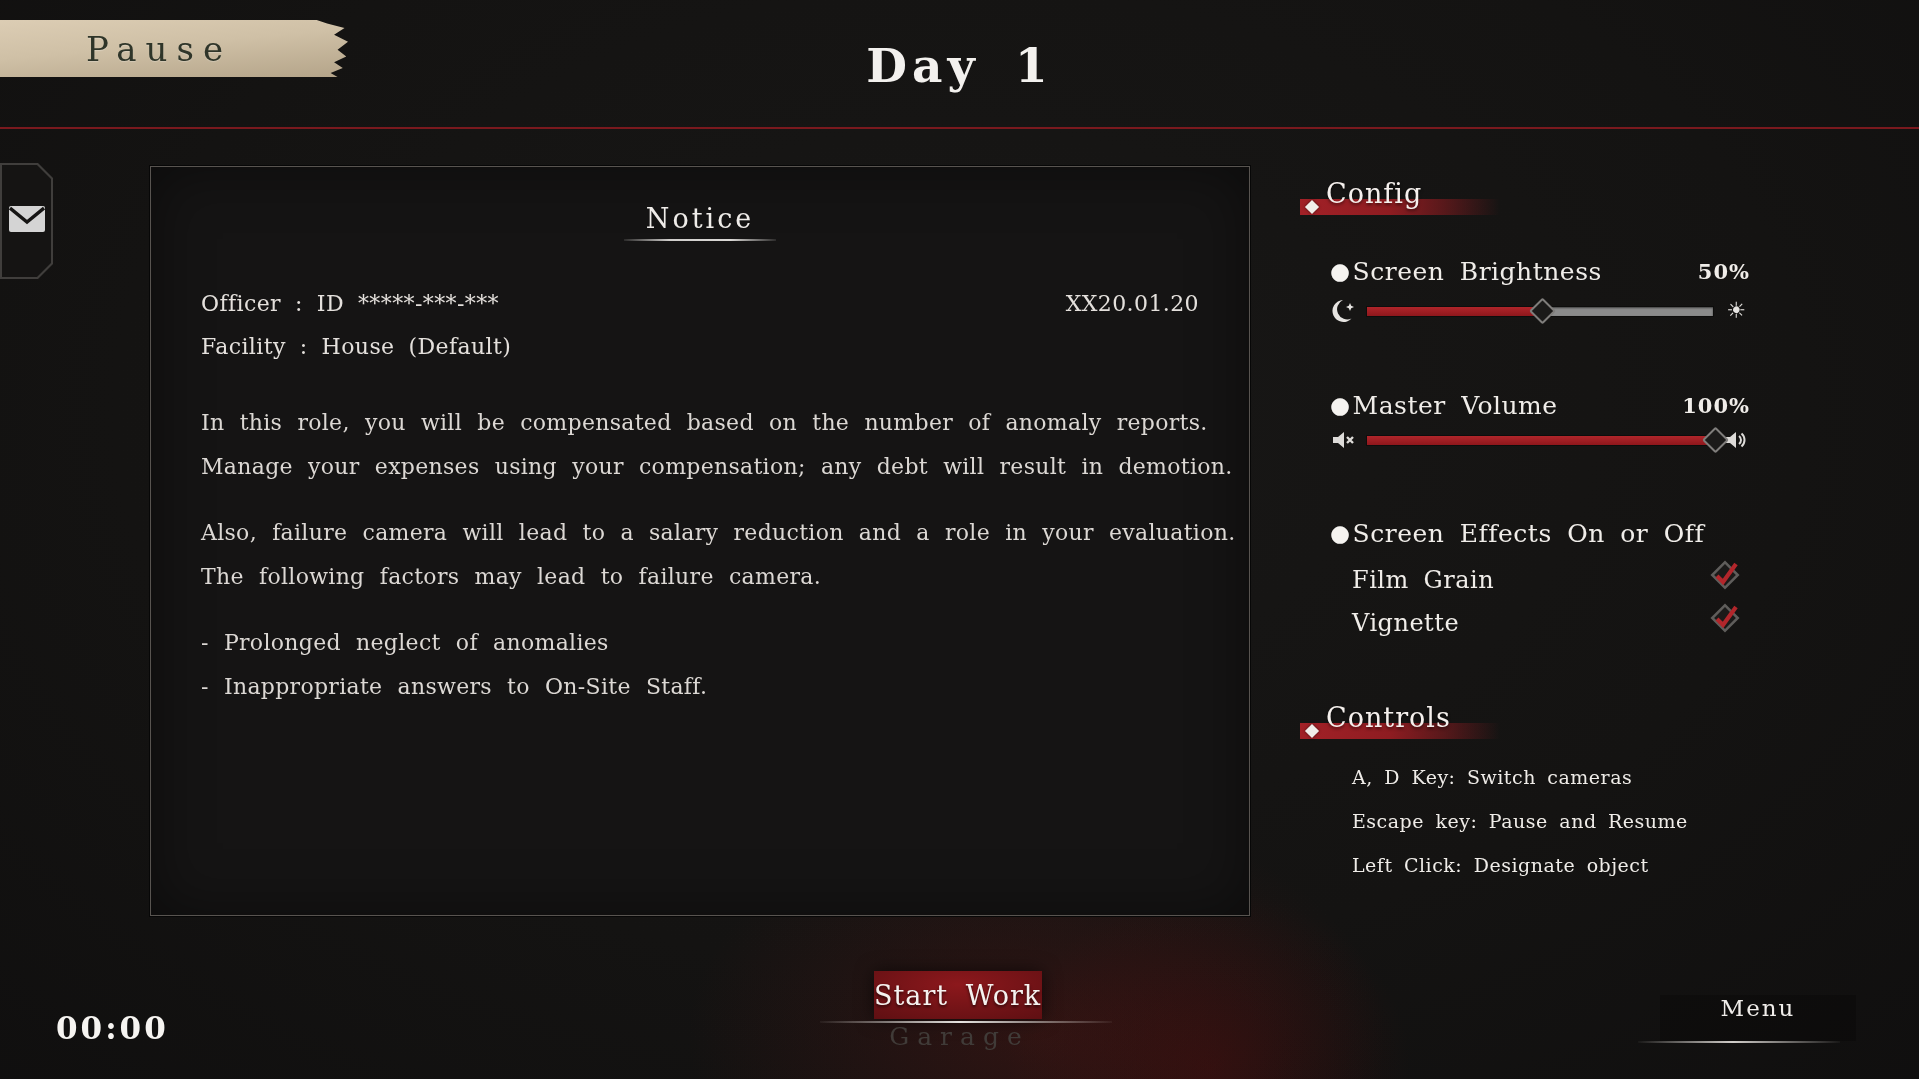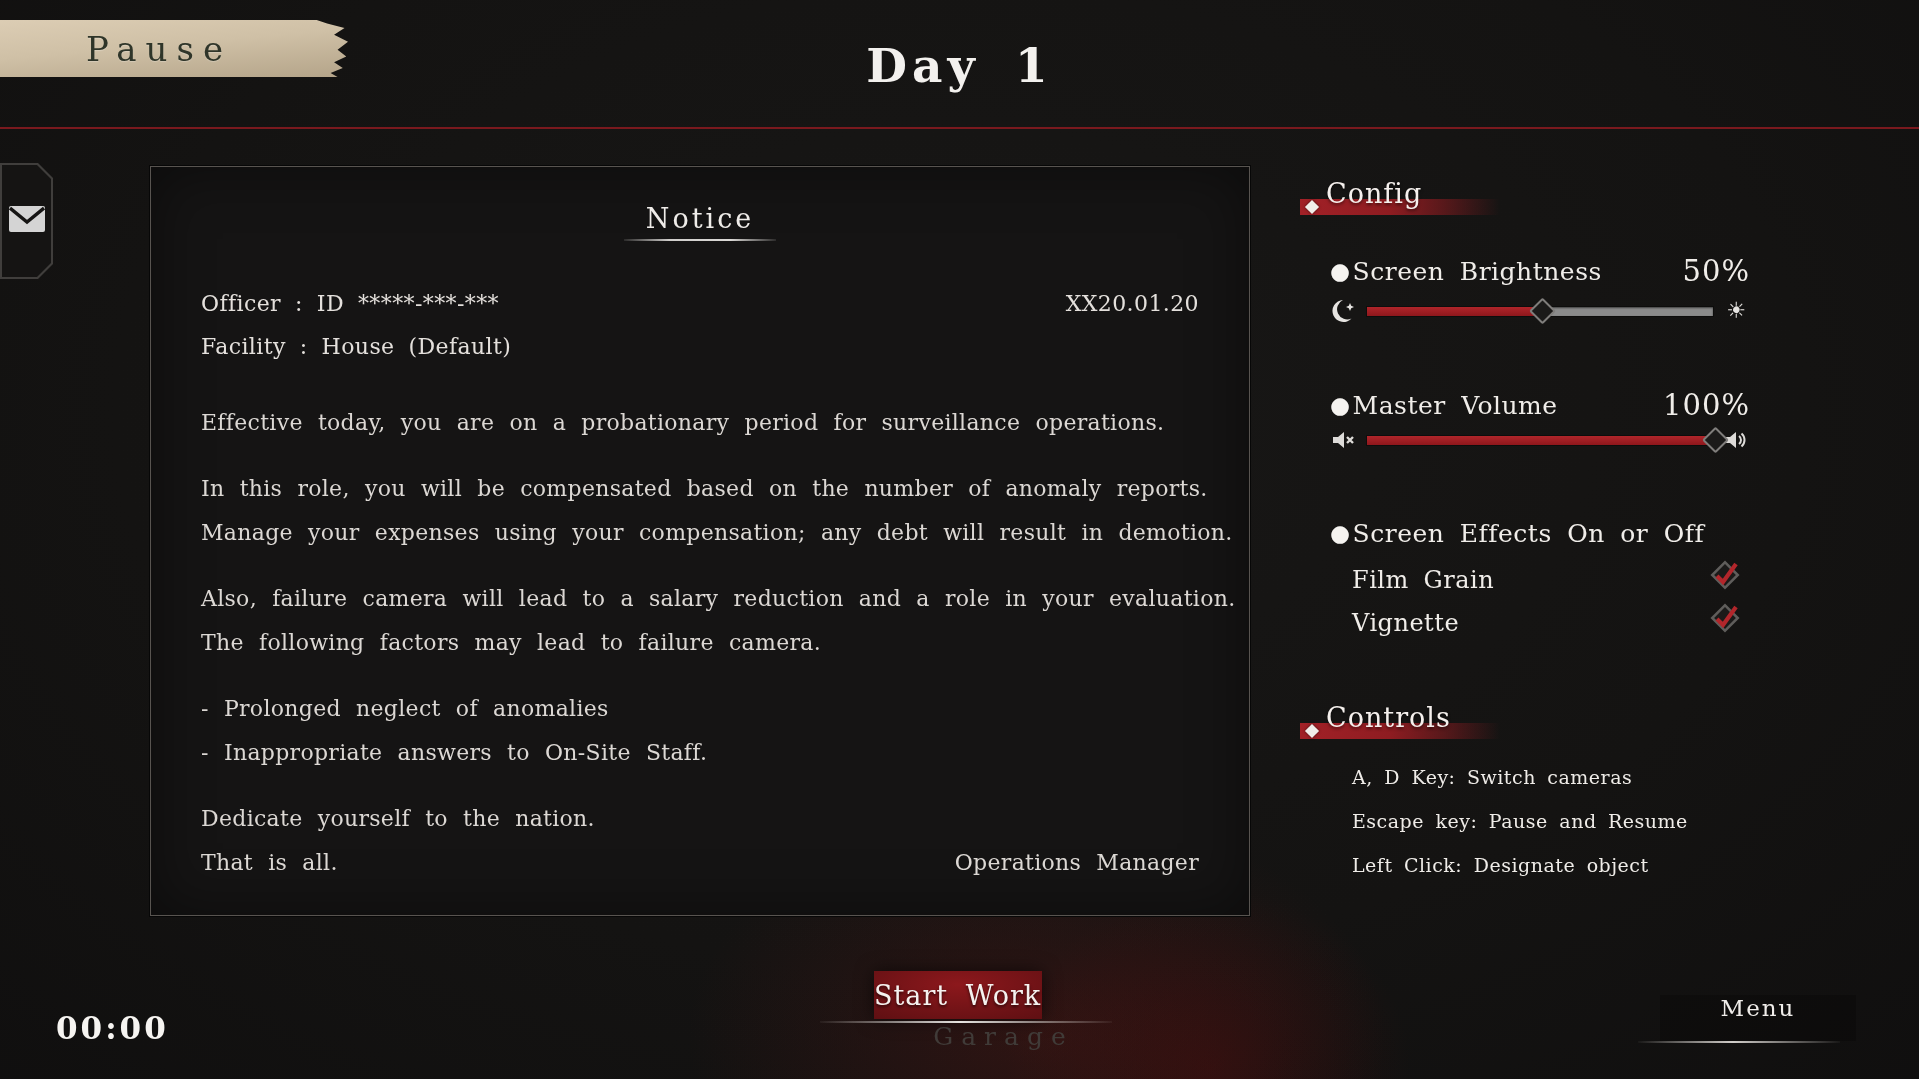--- a/index.html
+++ b/index.html
@@ -90,21 +90,21 @@
   }
   .section-title { position:absolute; font-size:27px; color:#f5f0ed; letter-spacing:1px; text-shadow:0 2px 3px rgba(0,0,0,0.5); }
 
   .opt-row {
     position:absolute; left:1330px; width:420px; height:34px;
     display:flex; justify-content:space-between; align-items:center;
     color:#f0ede9;
   }
   .opt-label { font-size:25px; letter-spacing:0.5px; word-spacing:0.28em; white-space:nowrap; display:flex; align-items:center; }
   .bullet { font-family:"DejaVu Sans", sans-serif; font-size:23px; line-height:1; margin-right:2px; color:#f5f3f0; }
-  .opt-value { font-size:29px; letter-spacing:1px; }
+  .opt-value { font-size:21px; letter-spacing:1px;font-weight:bold; }
 
   .slider-row {
     position:absolute; left:1330px; width:420px; height:26px;
     display:flex; align-items:center;
   }
   .slider-icon { width:28px; display:flex; justify-content:center; align-items:center; color:#e7e5e2; font-family:"DejaVu Sans", sans-serif; font-size:22px; line-height:1; }
   .track {
     position:relative; flex:1; height:9px; margin:0 9px; background:#8b8b8b;
     box-shadow:inset 0 1px 2px rgba(0,0,0,0.55), 0 0 0 1px rgba(0,0,0,0.35);
     cursor:pointer;
@@ -130,21 +130,21 @@
     display:flex; align-items:center; justify-content:flex-start; cursor:pointer;
     box-shadow:0 0 18px rgba(0,0,0,0.6);
   }
   .start-btn span { font-size:27px; letter-spacing:1px; word-spacing:8px; color:#f5f2ef; text-shadow:0 2px 3px rgba(0,0,0,0.6); }
   .start-sep {
     position:absolute; left:820px; top:1021px; width:292px; height:2px;
     background:linear-gradient(to right, rgba(220,215,210,0.05), rgba(242,239,235,0.95) 48%, rgba(220,215,210,0.05));
   }
   .garage {
     position:absolute; left:50%; transform:translateX(-50%); top:1022px;
-    font-size:25px; letter-spacing:8px; word-spacing:4px; color:#403b38; cursor:pointer;margin-left:44px;
+    font-size:25px; letter-spacing:8px; word-spacing:4px; color:#403b38; cursor:pointer;
   }
   .menu-btn {
     position:absolute; left:1660px; top:995px; width:196px; height:46px;
     background:rgba(0,0,0,0.22); display:flex; justify-content:center;
     cursor:pointer;
   }
   .menu-btn span { font-size:23px; letter-spacing:2px; color:#f0edea; }
   .menu-underline {
     position:absolute; left:1638px; top:1041px; width:202px; height:2px;
     background:linear-gradient(to right, rgba(210,206,202,0.04), rgba(230,226,222,0.9) 47%, rgba(210,206,202,0.04));
@@ -177,40 +177,30 @@
     <div class="notice-underline"></div>
 
     <div class="notice-meta">
       <span>Officer : ID *****-***-***</span>
       <span>XX20.01.20</span>
     </div>
     <div class="notice-facility">Facility : House (Default)</div>
 
     <div class="notice-body">
       <div class="npara">
-        <div class="nline">Effective today, you are on a probationary period for surveillance operations.</div>
-      </div>
-      <div class="npara">
         <div class="nline">In this role, you will be compensated based on the number of anomaly reports.</div>
         <div class="nline">Manage your expenses using your compensation; any debt will result in demotion.</div>
       </div>
       <div class="npara">
         <div class="nline">Also, failure camera will lead to a salary reduction and a role in your evaluation.</div>
         <div class="nline">The following factors may lead to failure camera.</div>
       </div>
       <div class="npara">
         <div class="nline">- Prolonged neglect of anomalies</div>
         <div class="nline">- Inappropriate answers to On-Site Staff.</div>
-      </div>
-      <div class="npara">
-        <div class="nline">Dedicate yourself to the nation.</div>
-        <div class="nline sign-row">
-          <span>That is all.</span>
-          <span>Operations Manager</span>
-        </div>
       </div>
     </div>
   </section>
 
   <div class="section-banner" style="left:1300px; top:199px;"></div>
   <div class="section-diamond" style="left:1307px; top:202px;"></div>
   <div class="section-title" style="left:1326px; top:178px;">Config</div>
 
   <div class="opt-row" style="top:254px;">
     <span class="opt-label">

